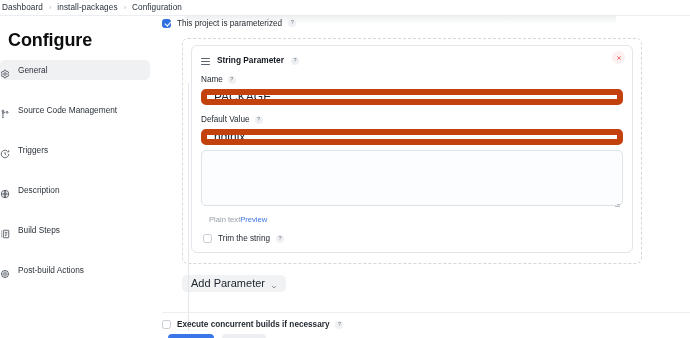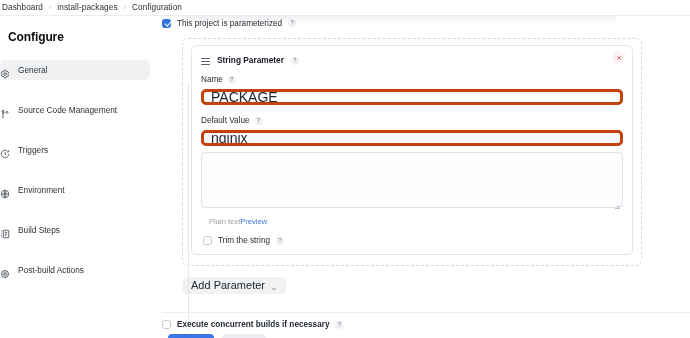--- a/index.html
+++ b/index.html
@@ -26,21 +26,21 @@
   
   .fade-strip {
     position: absolute; left: 186px; top: 15px; width: 430px; height: 9px;
     background: linear-gradient(180deg, #e9eaec 0%, #f5f6f7 55%, #ffffff 100%);
     opacity: .85;
   }
 
   
   .page-title {
     position: absolute; left: 8px; top: 30px;
-    font-size: 12px; font-weight: bold; color: #0b0d0f; letter-spacing: -.1px;
+    font-size: 18px; font-weight: bold; color: #0b0d0f; letter-spacing: -.1px;
   }
 
   
   .sidebar { position: absolute; left: 0; top: 60px; width: 150px; }
   .side-item {
     display: flex; align-items: center; gap: 8px;
     height: 20px; padding-left: 0; margin-bottom: 0;
     border-radius: 5px; cursor: pointer;
   }
   .side-item.active { background: #f0f1f3; }
@@ -95,22 +95,22 @@
     position: absolute; right: 7px; top: 5px;
     width: 13px; height: 13px; border-radius: 50%;
     background: #fdf0f0; display: flex; align-items: center; justify-content: center;
     cursor: pointer;
   }
   .del-btn svg { width: 6px; height: 6px; color: #e05c5c; }
 
   .f-label { display: flex; align-items: center; gap: 5px; margin-top: 10px; }
   .inp {
     margin-top: 5px; width: 100%; height: 16px;
-    border: 3px solid #c2410c; border-radius: 5px; background: #fcfdfe;
-    font-family: "Liberation Sans", sans-serif; font-size: 14px; color: #20272f;
+    border: 6px solid #c2410c; border-radius: 5px; background: #fcfdfe;
+    font-family: "Liberation Sans", sans-serif; font-size: 12px; color: #20272f;
     padding: 0 7px; outline: none;
   }
   .ta {
     margin-top: 5px; width: 100%; height: 56px; resize: none;
     border: 1px solid #dfe3e8; border-radius: 5px; background: #fcfdfe;
     font-family: "Liberation Sans", sans-serif; font-size: 7.8px; color: #20272f;
     padding: 5px 7px; outline: none;
   }
   .ta-wrap { position: relative; }
   .grip { position: absolute; right: 3px; bottom: 3px; width: 5px; height: 5px; pointer-events: none; }
@@ -202,21 +202,21 @@
 
     <div class="side-spacer"></div>
 
     <div class="side-item">
       <span class="side-icon">
         <svg viewBox="0 0 24 24" fill="none" stroke="currentColor" stroke-width="1.9">
           <circle cx="12" cy="12" r="9"></circle>
           <path d="M3 12h18M12 3c2.6 3 2.6 15 0 18M12 3c-2.6 3-2.6 15 0 18"></path>
         </svg>
       </span>
-      <span class="side-label">Environment</span>
+      <span class="side-label">Description</span>
     </div>
 
     <div class="side-spacer"></div>
 
     <div class="side-item">
       <span class="side-icon">
         <svg viewBox="0 0 24 24" fill="none" stroke="currentColor" stroke-width="1.9">
           <rect x="8" y="3" width="13" height="18" rx="1.5"></rect>
           <path d="M3 5h2M3 10h2M3 15h2M3 19h2"></path>
           <path d="M11.5 8h6M11.5 12h6M11.5 16h4"></path>

